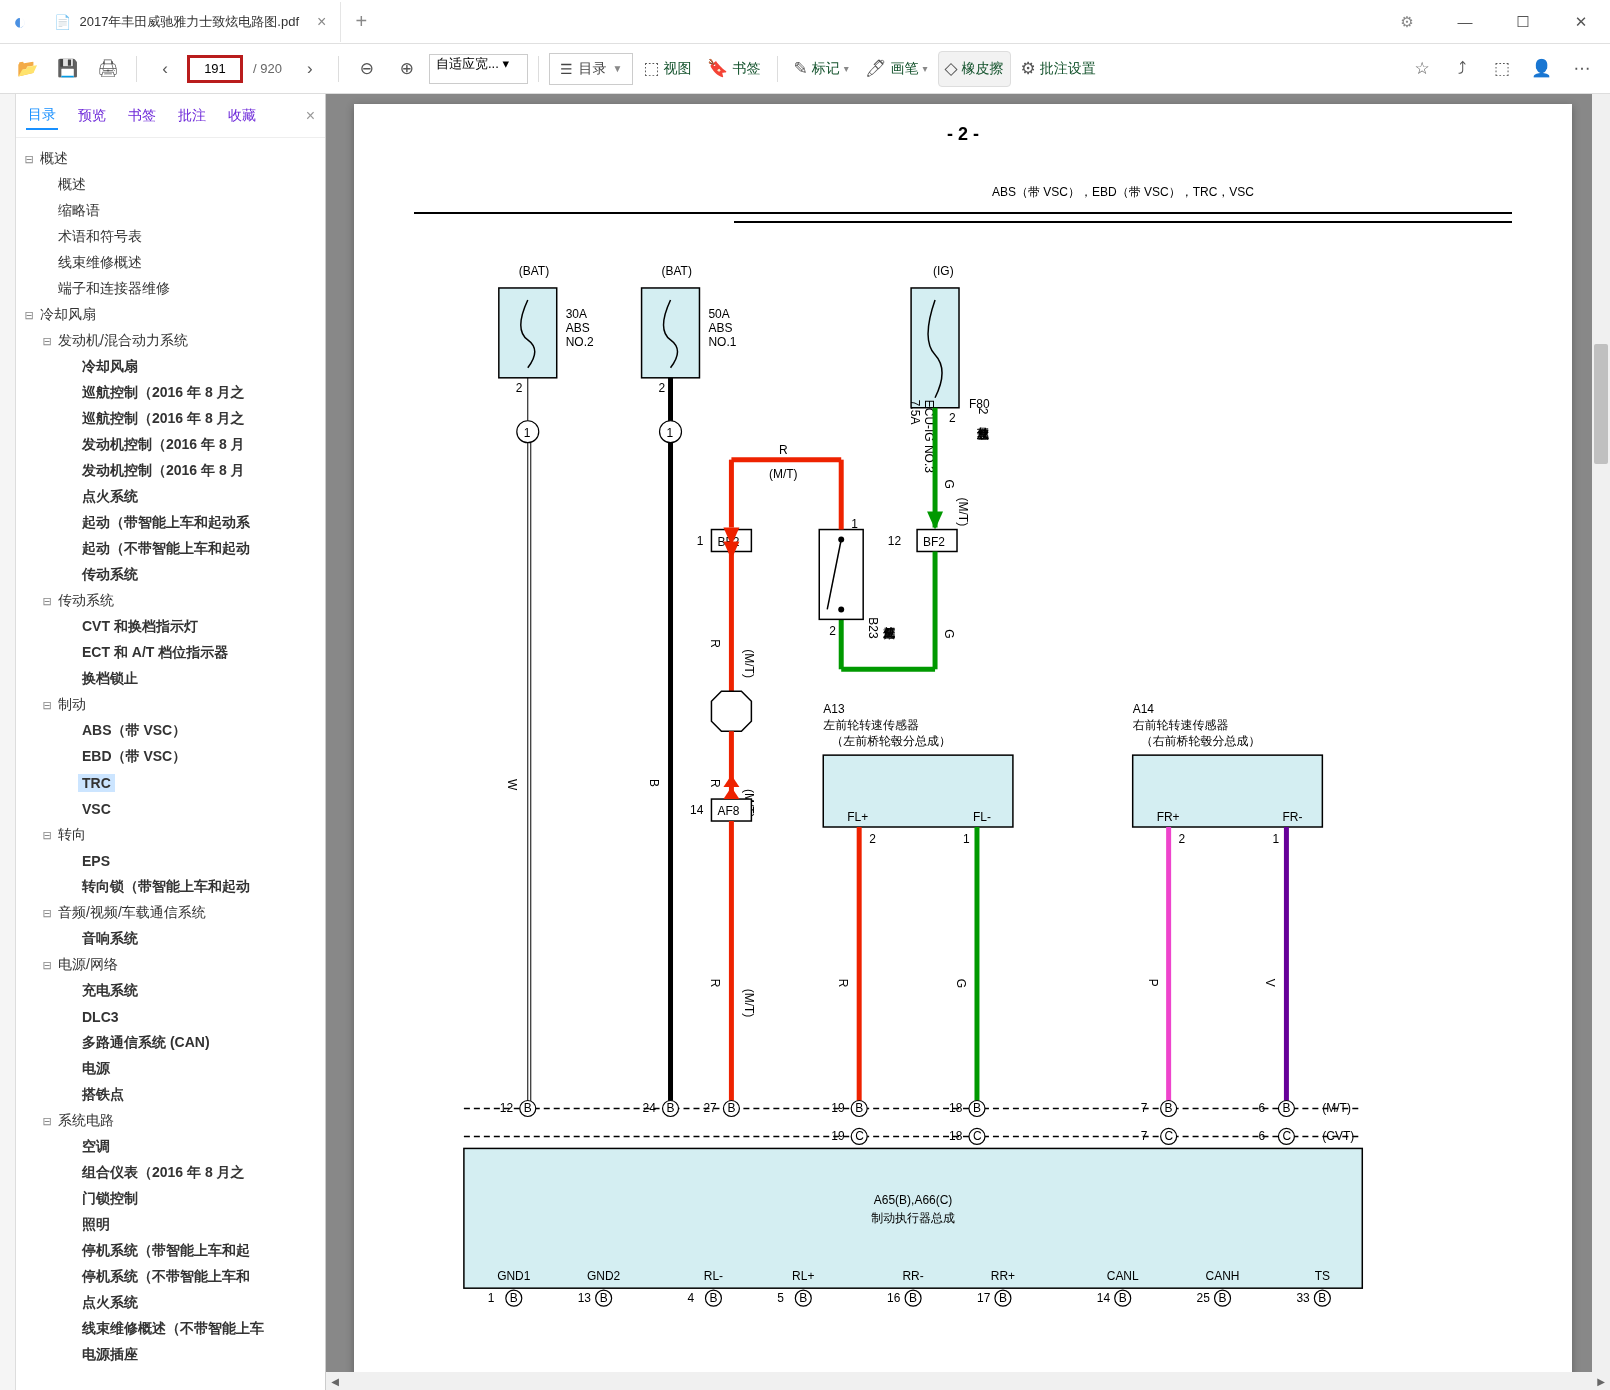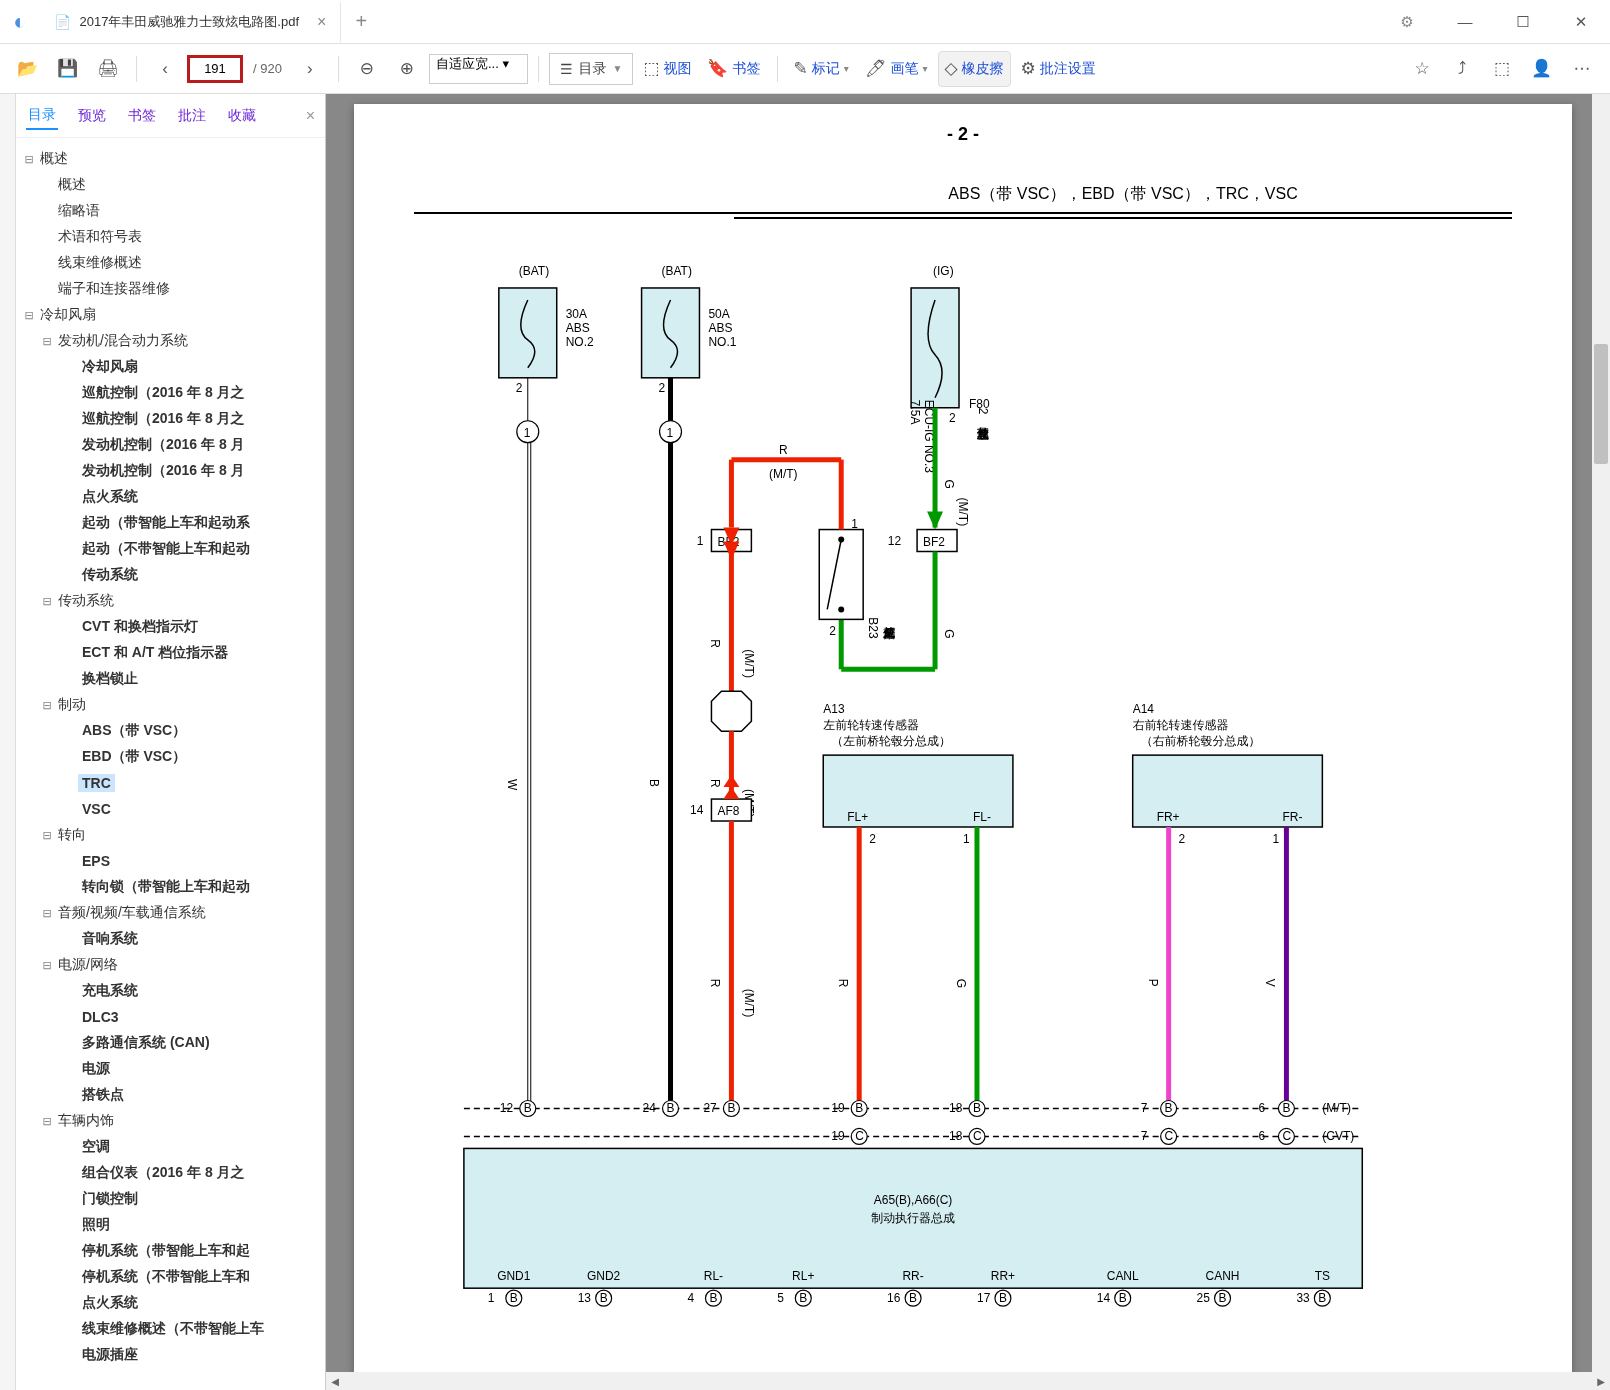--- a/index.html
+++ b/index.html
@@ -18,21 +18,21 @@
 
 
 .toolbar { height: 50px; background: #fff; display: flex; align-items: center; padding: 0 10px; border-bottom: 1px solid #ddd; gap: 4px; }
 .tb-btn { min-width: 36px; height: 36px; display: flex; align-items: center; justify-content: center; color: #555; font-size: 17px; border-radius: 4px; padding: 0 6px; gap: 4px; }
 .tb-sep { width: 1px; height: 26px; background: #ddd; margin: 0 6px; }
 .page-input { width: 56px; height: 28px; border: 3px solid #b91c1c; text-align: center; font-size: 13px; }
 .page-total { font-size: 13px; color: #666; padding: 0 6px; }
 .zoom-select { height: 30px; border: 1px solid #ccc; font-size: 13px; padding: 0 18px 0 6px; background: #fff; position: relative; }
 .toc-btn { border: 1px solid #ccc; height: 32px; display: flex; align-items: center; padding: 0 10px; gap: 6px; font-size: 14px; color: #444; }
 .toc-btn .arr { color: #888; font-size: 10px; }
-.tb-label { font-size: 14px; color: #1d4ed8; }
+.tb-label { font-size: 14px; color: #14532d; }
 .eraser-btn { background: #f2f2f2; border: 1px solid #ddd; }
 .tb-right { margin-left: auto; display: flex; align-items: center; gap: 4px; }
 
 
 .main { display: flex; height: calc(100% - 94px); }
 
 
 .sidebar { width: 310px; background: #fff; border-right: 1px solid #ccc; display: flex; flex-direction: column; }
 .side-tabs { height: 44px; display: flex; align-items: center; padding: 0 10px; gap: 18px; border-bottom: 1px solid #eee; font-size: 14px; }
 .side-tab { color: #6d28d9; cursor: pointer; padding: 4px 2px; }
@@ -53,21 +53,21 @@
 
 .viewer { flex: 1; background: #888; position: relative; overflow: hidden; }
 .hscroll { position: absolute; bottom: 0; left: 0; right: 0; height: 18px; background: #f0f0f0; display: flex; align-items: center; }
 .hscroll-arrow { width: 18px; height: 18px; display: flex; align-items: center; justify-content: center; color: #666; font-size: 10px; }
 .hscroll-track { flex: 1; height: 18px; background: #f0f0f0; }
 .vscroll { position: absolute; top: 0; right: 0; bottom: 18px; width: 18px; background: #f0f0f0; }
 .vscroll-thumb { position: absolute; left: 2px; width: 14px; background: #c0c0c0; border-radius: 2px; top: 250px; height: 120px; }
 
 .page { position: absolute; background: #fff; box-shadow: 0 2px 8px rgba(0,0,0,0.3); left: 28px; top: 10px; width: 1218px; height: 1340px; }
 .page-num { position: absolute; top: 20px; left: 0; right: 0; text-align: center; font-size: 18px; font-weight: bold; }
-.diagram-title { position: absolute; top: 80px; left: 380px; right: 60px; text-align: center; font-size: 16px; border-bottom: 2px solid #000; padding-bottom: 12px; }
+.diagram-title { position: absolute; top: 80px; left: 380px; right: 60px; text-align: center; font-size: 12px; border-bottom: 2px solid #000; padding-bottom: 20px; }
 .diagram-title-line { position: absolute; top: 108px; left: 60px; right: 60px; height: 2px; background: #000; }
 
 
 .diagram { position: absolute; top: 130px; left: 50px; right: 50px; bottom: 20px; }
 
 
 .fuse { fill: #d4eef2; stroke: #000; stroke-width: 1.5; }
 .sensor { fill: #d4eef2; stroke: #000; stroke-width: 1.5; }
 .ecu { fill: #d4eef2; stroke: #000; stroke-width: 1.5; }
 .conn { fill: #fff; stroke: #000; stroke-width: 1.5; }
@@ -314,21 +314,21 @@
         <div class="toc-item indent-2">
           <span class="toc-toggle"></span>
           <span class="toc-text">电源</span>
         </div>
         <div class="toc-item indent-2">
           <span class="toc-toggle"></span>
           <span class="toc-text">搭铁点</span>
         </div>
         <div class="toc-item indent-1">
           <span class="toc-toggle">⊟</span>
-          <span class="toc-text">车辆内饰</span>
+          <span class="toc-text">系统电路</span>
         </div>
         <div class="toc-item indent-2">
           <span class="toc-toggle"></span>
           <span class="toc-text">空调</span>
         </div>
         <div class="toc-item indent-2">
           <span class="toc-toggle"></span>
           <span class="toc-text">组合仪表（2016 年 8 月之</span>
         </div>
         <div class="toc-item indent-2">

